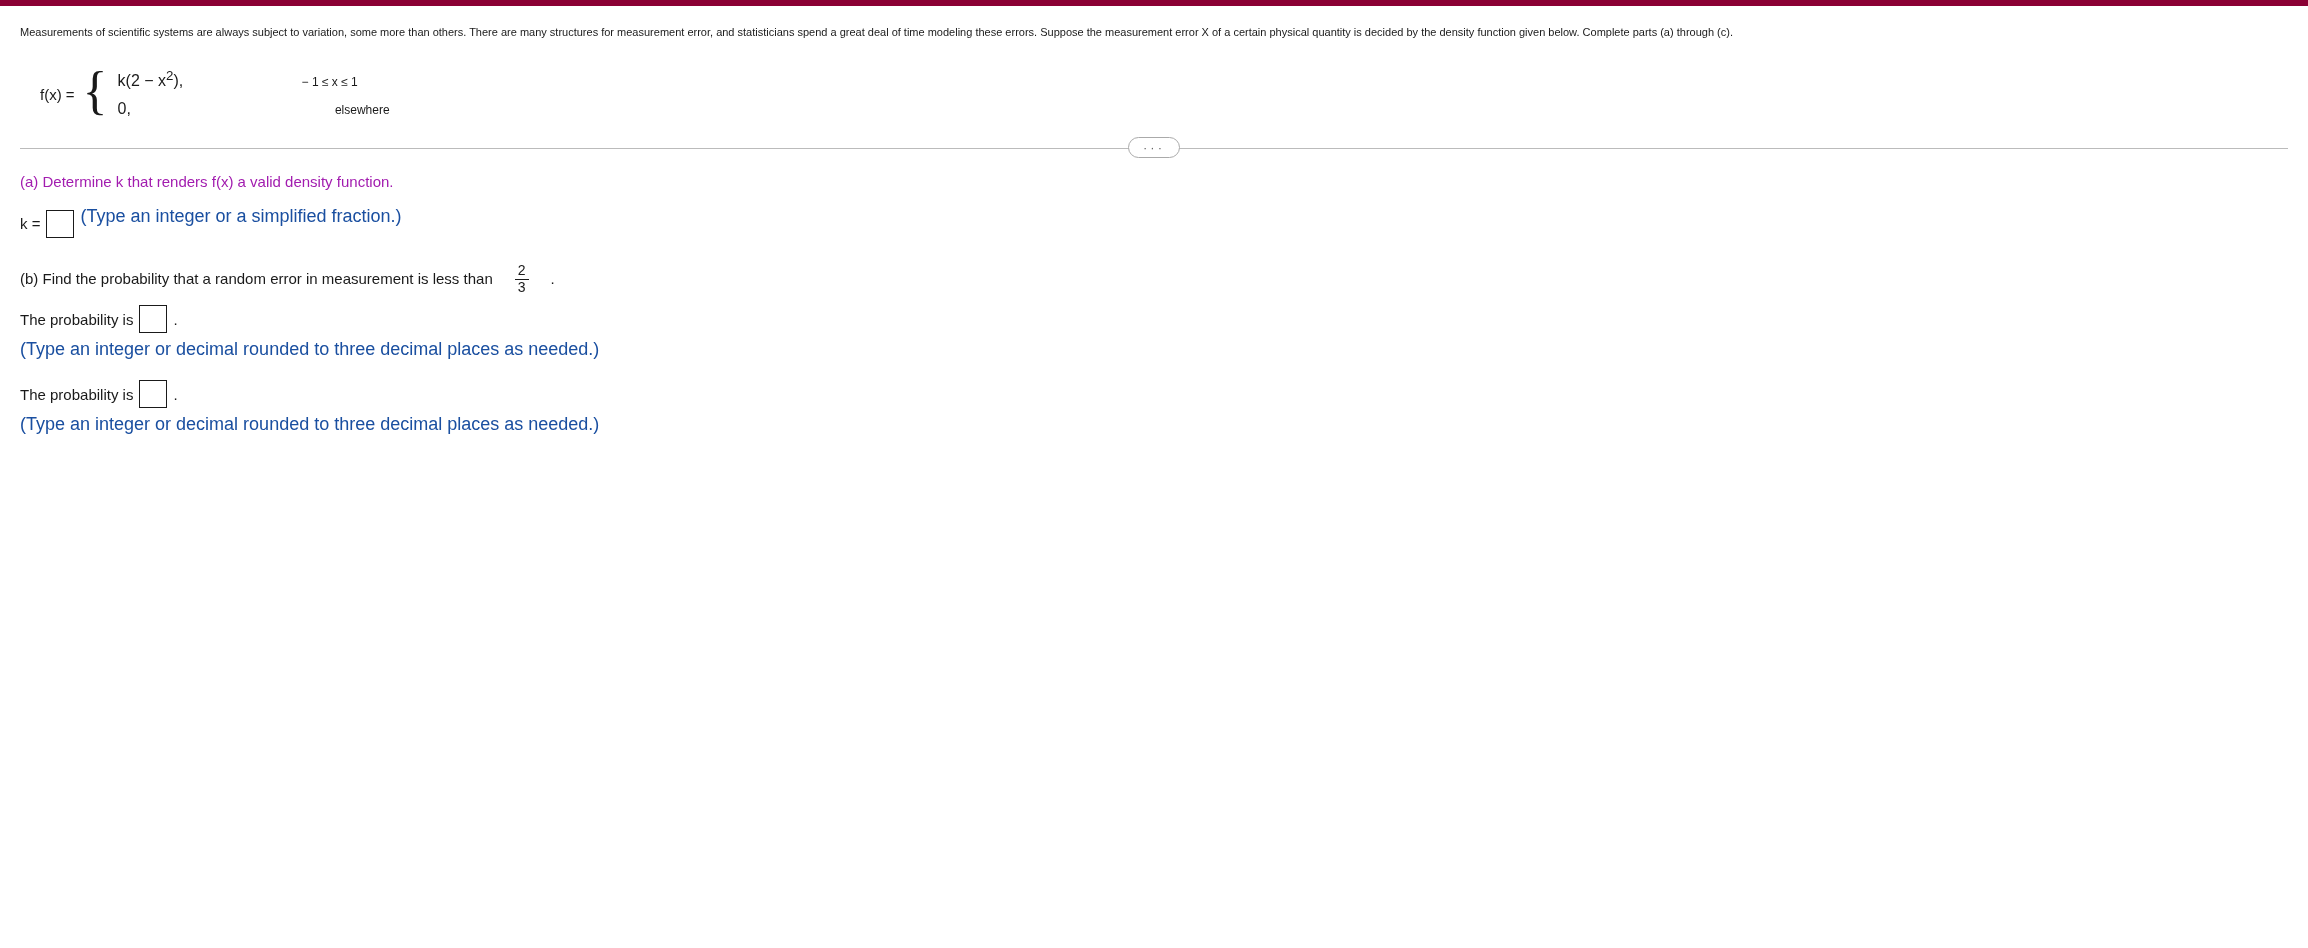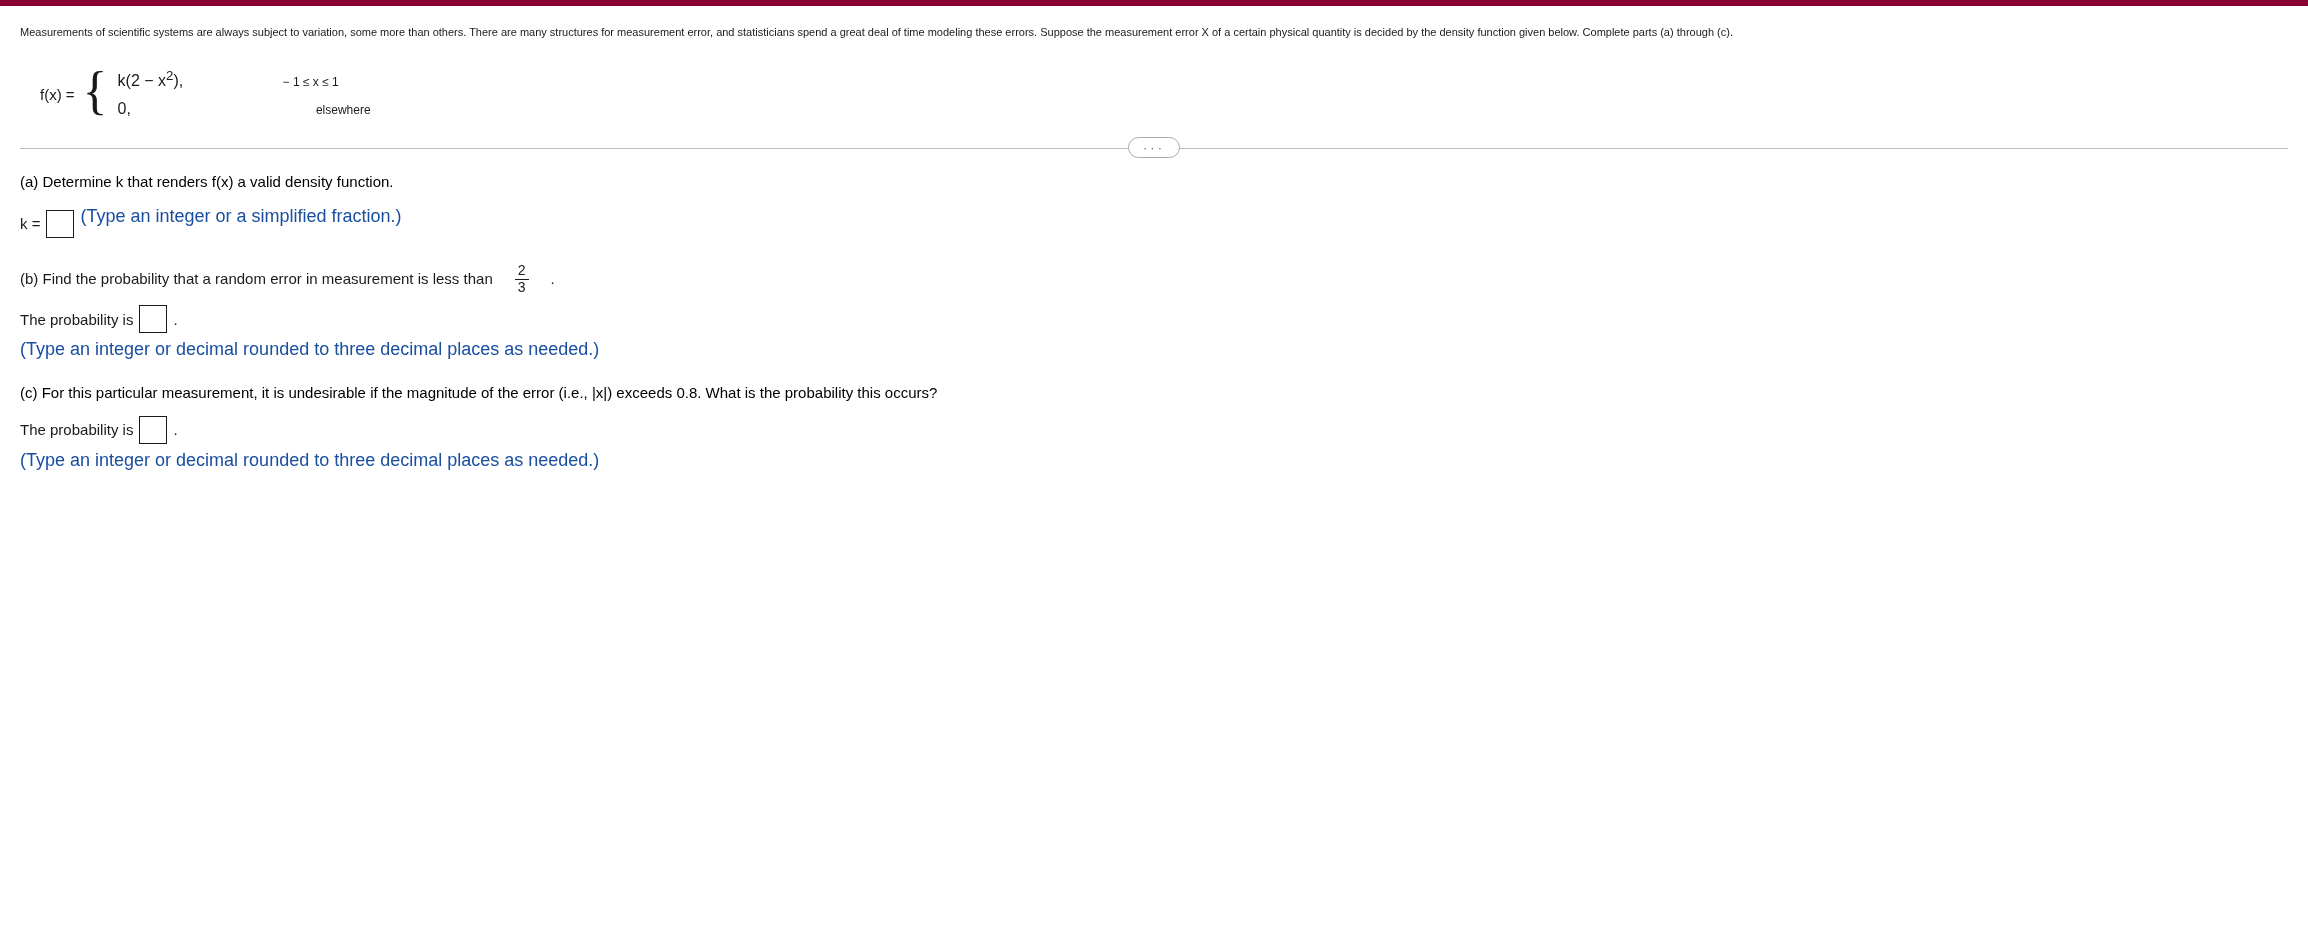--- a/index.html
+++ b/index.html
@@ -59,21 +59,21 @@
     .piecewise-cases {
       display: flex;
       flex-direction: column;
       gap: 10px;
       padding-top: 4px;
     }
 
     .piecewise-row {
       display: flex;
       align-items: baseline;
-      gap: 25px;
+      gap: 44px;
       font-size: 15px;
     }
 
     .formula {
       font-size: 16px;
       min-width: 140px;
     }
 
     .condition {
       font-size: 12px;
@@ -100,21 +100,21 @@
       letter-spacing: 2px;
     }
 
     .section {
       margin-bottom: 20px;
     }
 
     .section-label {
       font-size: 15px;
       margin-bottom: 10px;
-      color: #000000;
+      color: #a21caf;
       line-height: 1.7;
     }
 
     .input-row {
       display: flex;
       align-items: center;
       gap: 6px;
       margin-bottom: 6px;
     }
 
@@ -215,23 +215,20 @@
     </div>
     <div class="input-row">
       <span>The probability is</span>
       <span class="answer-box"></span>
       <span>.</span>
     </div>
     <p class="hint-text">(Type an integer or decimal rounded to three decimal places as needed.)</p>
   </div>
 
   <div class="section">
-    <p class="section-label">
-      (c) For this particular measurement, it is undesirable if the magnitude of the error (i.e., |x|) exceeds 0.8. What is the probability this occurs?
-    </p>
     <div class="input-row">
       <span>The probability is</span>
       <span class="answer-box"></span>
       <span>.</span>
     </div>
     <p class="hint-text">(Type an integer or decimal rounded to three decimal places as needed.)</p>
   </div>
 
 </div>
 

